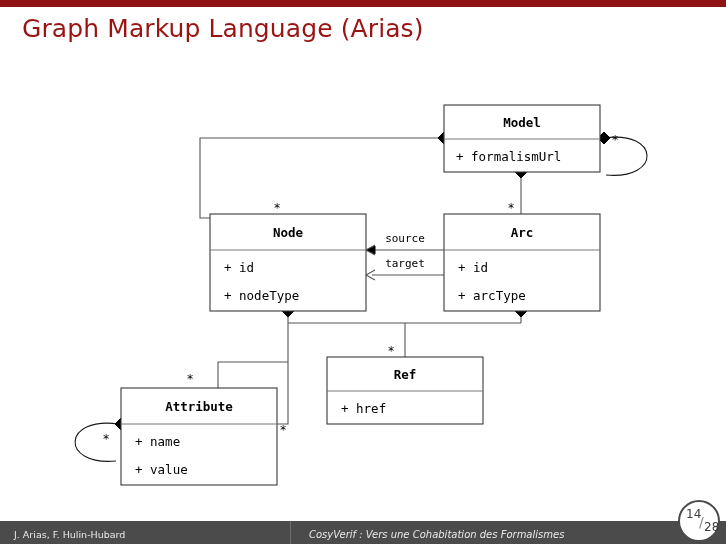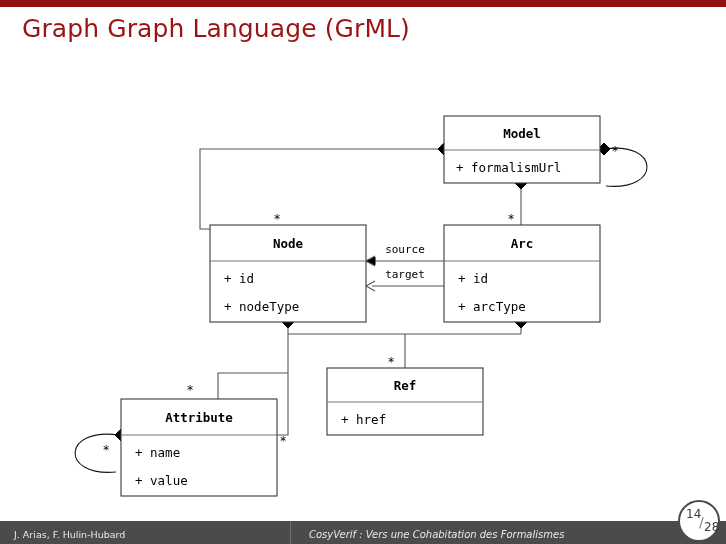--- a/index.html
+++ b/index.html
@@ -35,21 +35,21 @@
     font-family: "DejaVu Sans", sans-serif;
     font-size: 25px;
     font-weight: 400;
     color: #9b1414;
     letter-spacing: 0.1px;
     white-space: nowrap;
   }
   .diagram-area {
     position: absolute;
     left: 0;
-    top: 83px;
+    top: 72px;
     width: 726px;
     height: 420px;
   }
   svg.uml {
     display: block;
   }
   .uml text {
     font-family: "DejaVu Sans Mono", "Liberation Mono", monospace;
     fill: #000000;
   }
@@ -170,21 +170,21 @@
     text-align: right;
   }
 </style>
 </head>
 <body>
 
 <div class="slide">
 
   <div class="top-bar"></div>
 
-  <div class="slide-title">Graph Graph Language (GrML)</div>
+  <div class="slide-title">Graph Markup Language (Arias)</div>
 
   <div class="diagram-area">
     <svg class="uml" width="726" height="420" viewBox="0 0 726 420" xmlns="http://www.w3.org/2000/svg">
 
       <g>
         <path class="loop" d="M 604 66 C 660 58 662 108 606 103"></path>
       </g>
 
       <g>
         <path class="link" d="M 444 66 L 200 66 L 200 146 L 320 146 L 320 142"></path>

